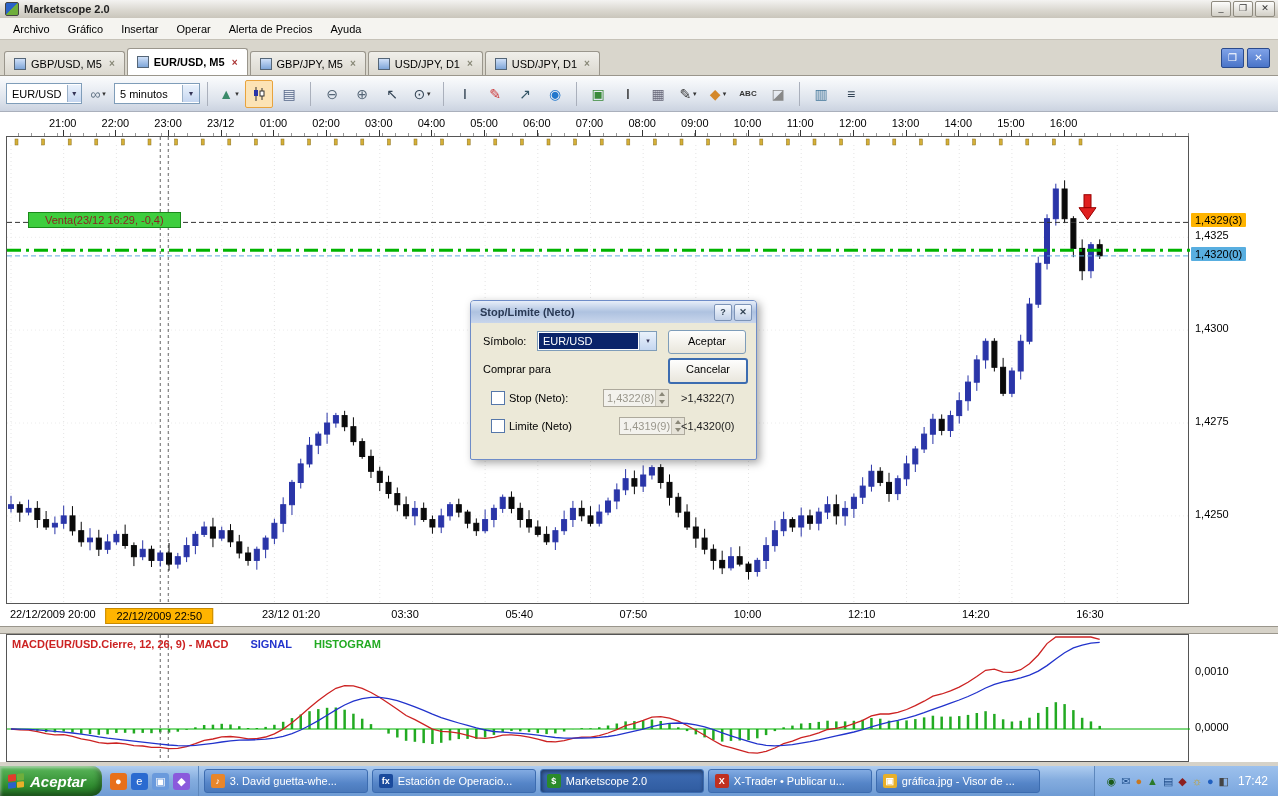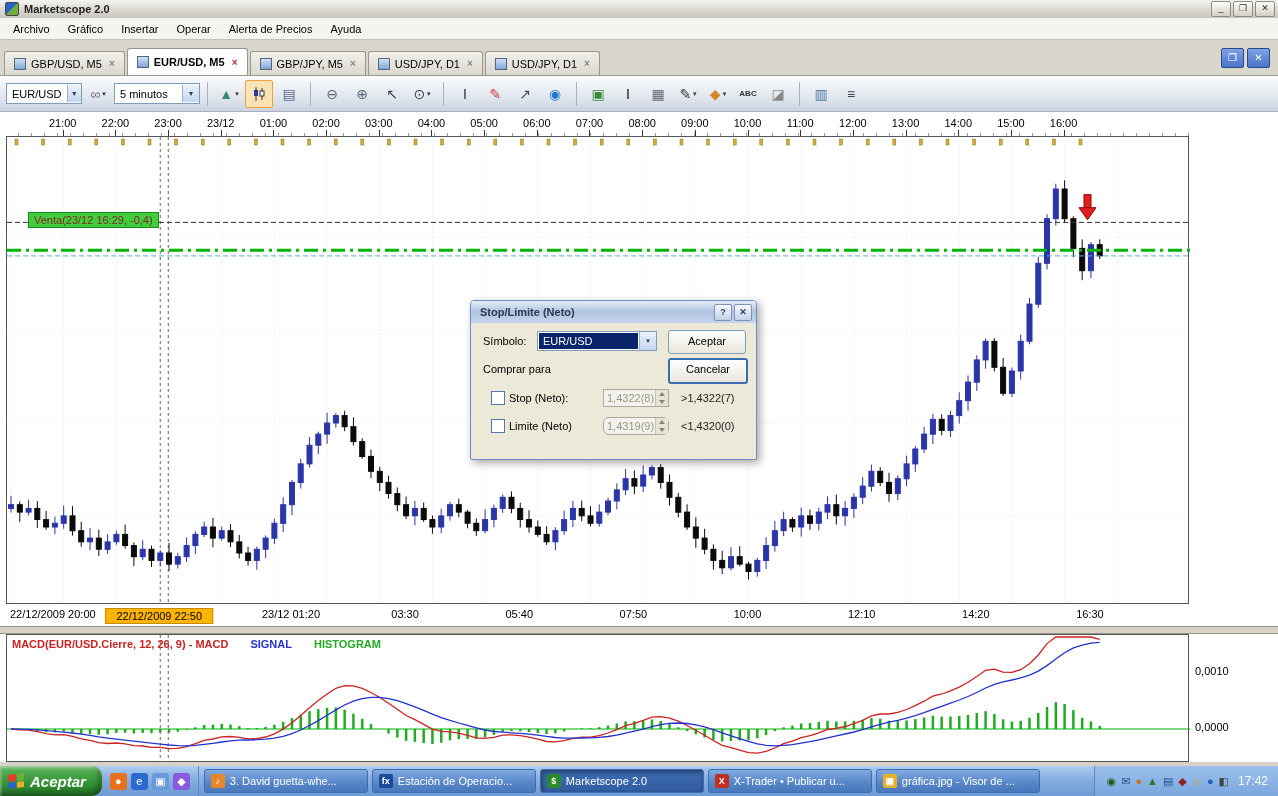--- a/index.html
+++ b/index.html
@@ -67,21 +67,21 @@
   .ax-label{position:absolute;left:0;font-size:11px;padding:1px 4px;border-radius:1px;white-space:nowrap;}
   .bottom-axis{position:absolute;left:6px;top:494px;width:1270px;height:20px;}
   .ba-label{position:absolute;top:2px;font-size:11px;white-space:nowrap;transform:translateX(-50%);}
   .ba-label.left{transform:none;}
   .ba-label.hl{background:#FFB400;padding:1px 10px;border:1px solid #c88a00;}
   .splitter{position:absolute;left:0;top:514px;width:1278px;height:6px;background:#D6D2C8;
     border-top:1px solid #9a968c;border-bottom:1px solid #9a968c;}
   .strip-bottom{position:absolute;left:0;top:650px;width:1278px;height:4px;background:#D6D2C8;}
 
   .trade-label{position:absolute;left:28px;top:76px;z-index:5;background:#3ECE3E;
-    border:1px solid #1a8a1a;color:#8B2323;font-size:11px;padding:1px 5px;white-space:nowrap;}
+    border:1px solid #1a8a1a;color:#8B2323;font-size:11px;padding:1px 16px;white-space:nowrap;}
 
   .macd-legend{position:absolute;left:12px;top:526px;z-index:4;display:flex;gap:22px;
     font-size:11px;font-weight:bold;}
 
   
   .dialog{position:absolute;left:470px;top:188px;width:285px;height:158px;z-index:20;
     background:#ECE9D8;border:1px solid #6E8CC8;border-radius:4px 4px 2px 2px;
     box-shadow:3px 3px 8px rgba(0,0,0,.35);}
   .dlg-title{height:22px;border-radius:3px 3px 0 0;display:flex;align-items:center;
     background:linear-gradient(#E7EEF9,#AEC2E0 50%,#C9D6EC);padding:0 4px 0 9px;
@@ -646,20 +646,28 @@
           <rect x="1081.4" y="107.7" width="5" height="26.0" fill="#2A35A8" stroke="#2A35A8"></rect>
           <line x1="1092.72" y1="102.4" x2="1092.72" y2="122.0" stroke="#0a0a0a"></line>
           <rect x="1090.2" y="107.7" width="5" height="11.1" fill="#0a0a0a" stroke="#0a0a0a"></rect>
           <line x1="0" y1="85.4" x2="1183" y2="85.4" stroke="#333333" stroke-dasharray="5,3"></line>
           <line x1="0" y1="113.3" x2="1183" y2="113.3" stroke="#00B400" stroke-width="3" stroke-dasharray="14,5,3,5"></line>
           <line x1="0" y1="118.9" x2="1183" y2="118.9" stroke="#5FA8DC" stroke-dasharray="5,3"></line>
           <rect x="1077" y="57.7" width="7" height="13" fill="#E02020" stroke="#900"></rect>
           <path d="M1072 70.7 L1089 70.7 L1080.5 82.7 Z" fill="#E02020" stroke="#900"></path>
         </svg></div>
 
+    <div class="right-axis" style="top:24px;height:468px;">
+        <span class="ax-label" style="top: 77.4286px; background: rgb(255, 180, 0);">1,4329(3)</span>
+        <span class="ax-label" style="top: 92.2857px;">1,4325</span>
+        <span class="ax-label" style="top: 110.857px; background: rgb(88, 174, 224);">1,4320(0)</span>
+        <span class="ax-label" style="top: 185.143px;">1,4300</span>
+        <span class="ax-label" style="top: 278px;">1,4275</span>
+        <span class="ax-label" style="top: 370.857px;">1,4250</span>
+      </div>
 
     <div class="bottom-axis">
         <span class="ba-label left" style="left: 4px;">22/12/2009 20:00</span>
         <span class="ba-label hl" style="left: 153.26px;">22/12/2009 22:50</span>
         <span class="ba-label" style="left: 284.96px;">23/12 01:20</span>
         <span class="ba-label" style="left: 399.1px;">03:30</span>
         <span class="ba-label" style="left: 513.24px;">05:40</span>
         <span class="ba-label" style="left: 627.38px;">07:50</span>
         <span class="ba-label" style="left: 741.52px;">10:00</span>
         <span class="ba-label" style="left: 855.66px;">12:10</span>
@@ -846,21 +854,21 @@
             </div>
           <div>
               <i class="tri-dn"></i>
             </div>
         </span>
       </div>
       <span class="dlg-hint" style="left:210px;top:91px;">&gt;1,4322(7)</span>
 
       <span class="checkbox" style="left:20px;top:118px;"></span>
       <span class="dlg-label" style="left:38px;top:119px;">Limite (Neto)</span>
-      <div class="spin-field" style="left:132px;top:116px;border-radius:6px;">
+      <div class="spin-field" style="left:148px;top:116px;">
         <span class="spin-text">1,4319(9)</span>
         <span class="spin-btns">
           <div>
               <i class="tri-up"></i>
             </div>
           <div>
               <i class="tri-dn"></i>
             </div>
         </span>
       </div>

